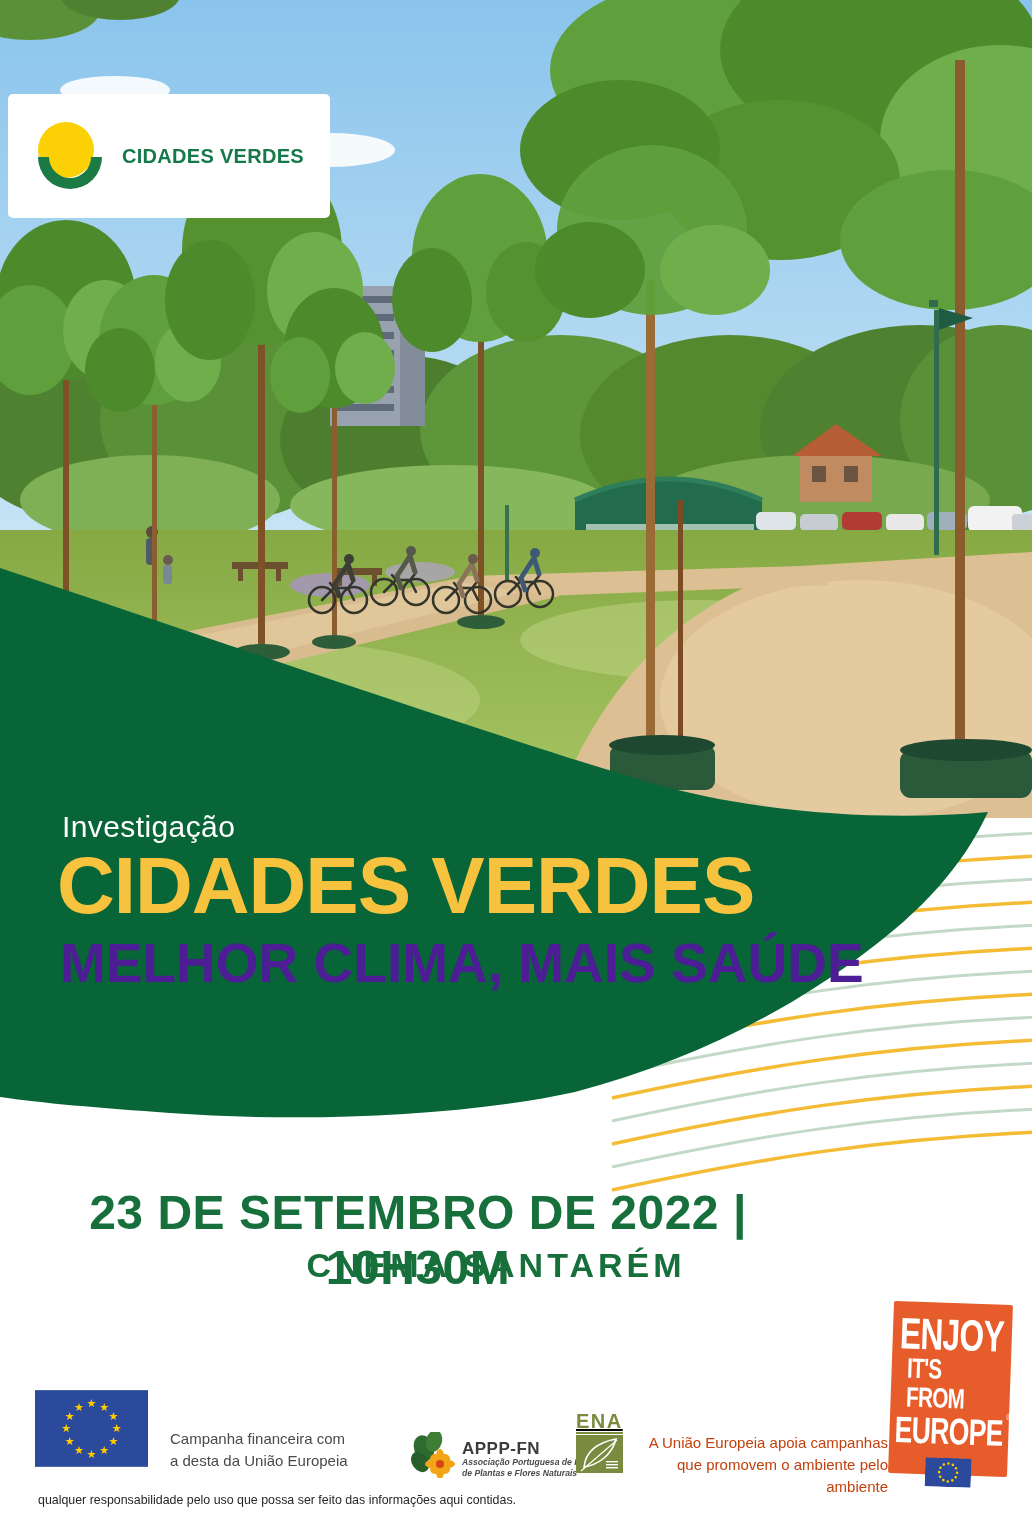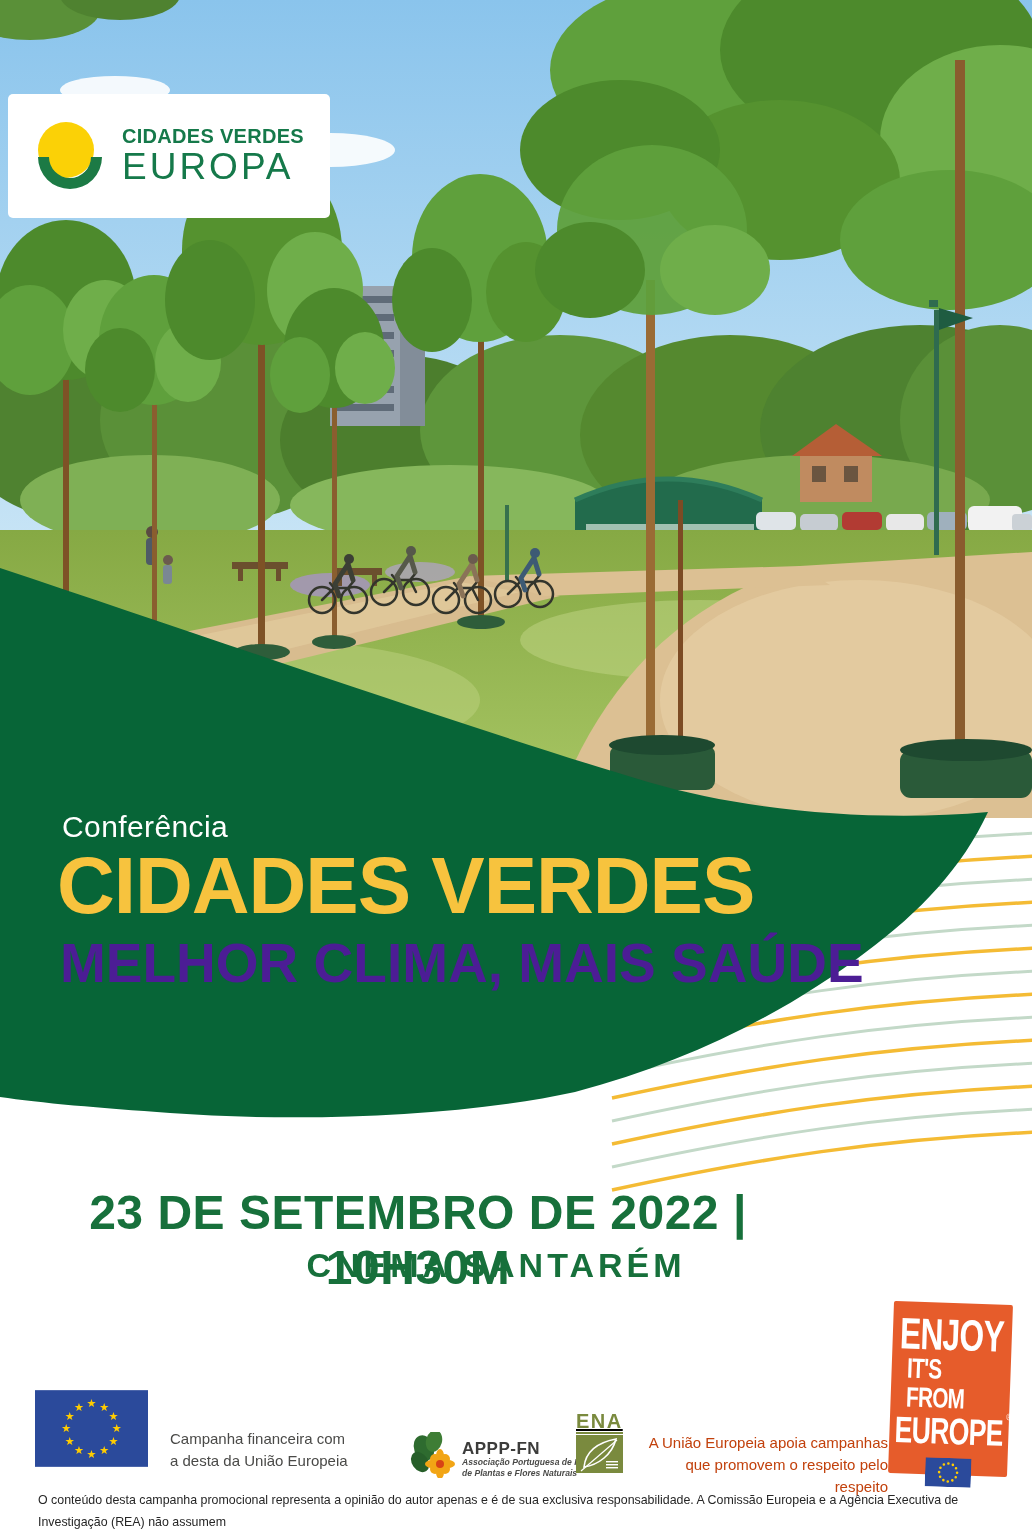--- a/index.html
+++ b/index.html
@@ -280,25 +280,24 @@
       C 100 1108, 40 1103, 0 1097 Z"></path>
   </svg>
 
   <div class="logo-box">
     <svg width="78" height="78" viewBox="0 0 78 78">
       <circle cx="36" cy="33" r="28" fill="#FBD106"></circle>
       <path d="M8 40 A32 32 0 0 0 72 40 L61 40 A21 21 0 0 1 19 40 Z" fill="#1C7A45"></path>
     </svg>
     <div class="logo-text">
       <div class="logo-line1">CIDADES VERDES</div>
-      <div class="logo-line2">EUROPA</div>
     </div>
   </div>
 
-  <div class="kicker">Conferência</div>
+  <div class="kicker">Investigação</div>
   <div class="title">CIDADES VERDES</div>
   <div class="subtitle">MELHOR CLIMA, MAIS SAÚDE</div>
 
   <div class="date">23 DE SETEMBRO DE 2022 | 10H30M</div>
   <div class="venue">CNEMA SANTARÉM</div>
 
   <svg class="eu-flag" width="113" height="77" viewBox="0 0 112 76">
     <rect x="0" y="0" width="112" height="76" fill="#2B4A9B" class="eu-rect"></rect>
     <g class="eu-stars">
         <text x="56" y="16.96" text-anchor="middle" font-size="11" fill="#FFCC00" class="star">★</text>
@@ -353,21 +352,21 @@
       <g fill="#fff">
           <rect x="30" y="26" width="12" height="1.4"></rect>
           <rect x="30" y="29" width="12" height="1.4"></rect>
           <rect x="30" y="32" width="12" height="1.4"></rect>
         </g>
     </svg>
   </div>
 
   <div class="env-text">
     <div>A União Europeia apoia campanhas</div>
-    <div>que promovem o respeito pelo respeito</div>
+    <div>que promovem o ambiente pelo ambiente</div>
   </div>
 
   <div class="enjoy">
     <div class="enjoy-l1">ENJOY</div>
     <div class="enjoy-l2">IT'S FROM</div>
     <div class="enjoy-l3"><span>EUROPE</span><span class="enjoy-reg">®</span></div>
     <div class="enjoy-flagwrap">
       <svg width="46" height="29" viewBox="0 0 46 29">
         <rect x="0" y="0" width="46" height="29" fill="#2B4A9B" class="eu-rect"></rect>
         <g class="enjoy-stars">
@@ -382,17 +381,16 @@
             <circle cx="15.205771365940056" cy="19.000000000000004" r="1.3" fill="#FFCC00"></circle>
             <circle cx="14" cy="14.500000000000002" r="1.3" fill="#FFCC00"></circle>
             <circle cx="15.205771365940052" cy="10" r="1.3" fill="#FFCC00"></circle>
             <circle cx="18.499999999999996" cy="6.705771365940055" r="1.3" fill="#FFCC00"></circle>
           </g>
       </svg>
     </div>
   </div>
 
   <div class="disclaimer">
-    <div>O conteúdo desta campanha promocional representa a opinião do autor apenas e é de sua exclusiva responsabilidade. A Comissão Europeia e a Agência Executiva de Investigação (REA) não assumem</div>
     <div>qualquer responsabilidade pelo uso que possa ser feito das informações aqui contidas.</div>
   </div>
 
 </div>
 
 </body></html>

